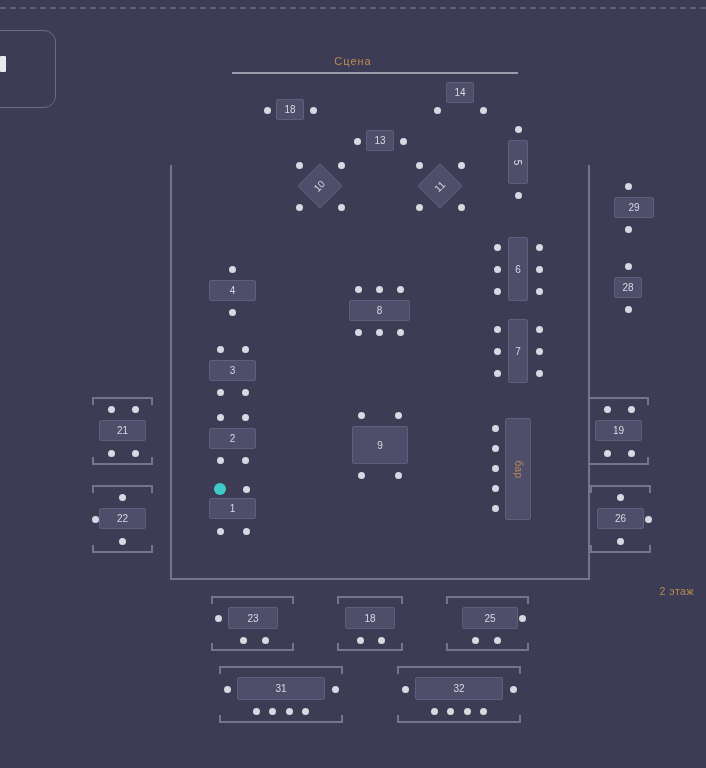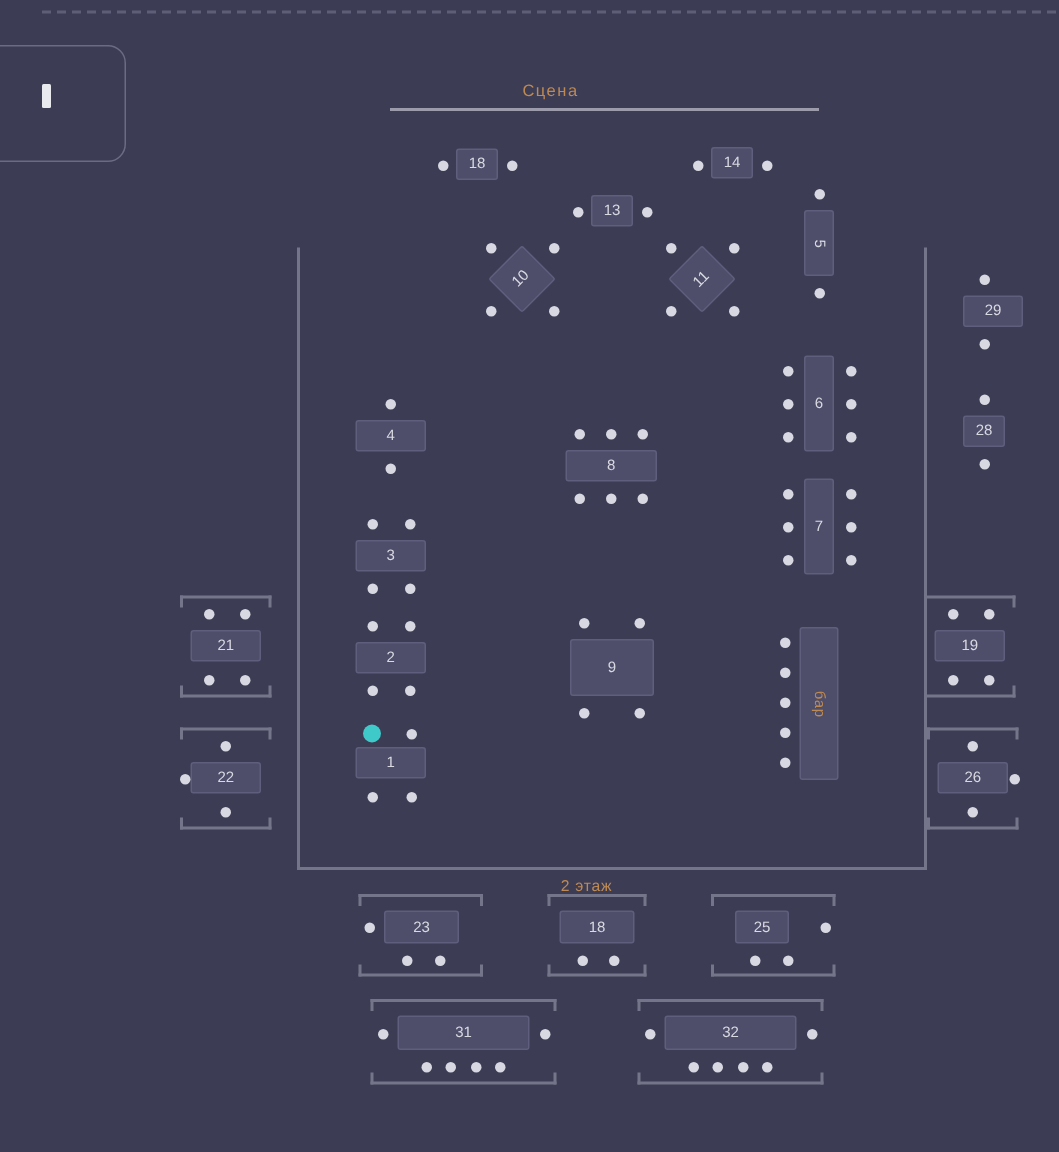--- a/index.html
+++ b/index.html
@@ -3,21 +3,21 @@
 <meta charset="utf-8">
 <style>
   * { margin:0; padding:0; box-sizing:border-box; }
   html,body { width:706px; height:768px; }
   body {
     position:relative;
     overflow:hidden;
     background:var(--bg,#3c3c55);
     font-family:"Liberation Sans", sans-serif;
   }
-  .floor { position:absolute; inset:0;margin-left:28px; }
+  .floor { position:absolute; inset:0; }
 
   .dashed-top {
     position:absolute; left:0; top:7px; width:706px; height:0;
     border-top:2px dashed var(--dashed,#5e5e78);
   }
   .panel {
     position:absolute; left:-48px; top:30px; width:104px; height:78px;
     border:1px solid var(--panel-border,#6b6b84); border-radius:12px;
   }
   .fragment {
@@ -26,21 +26,21 @@
   }
   .stage-label {
     position:absolute; left:0; right:0; top:55px; text-align:center;
     color:var(--accent,#bf8a52); font-size:11px; letter-spacing:1px;
   }
   .stage-line {
     position:absolute; left:232px; top:72px; width:286px; height:2px;
     background:var(--stage-line,#9b9bab);
   }
   .floor-label {
-    position:absolute; left:0; right:0; top:585px; text-align:center;
+    position:absolute; left:0; right:12px; top:585px; text-align:right;
     color:var(--accent,#bf8a52); font-size:10.5px; letter-spacing:0.5px;padding-left:48px;
   }
   .wall { position:absolute; background:var(--wall,#74748a); }
 
   .table {
     position:absolute;
     background:var(--table-fill,#4e4e6b);
     border:1px solid var(--table-border,#5f5f7d);
     border-radius:2px;
     display:flex; align-items:center; justify-content:center;
@@ -78,21 +78,21 @@
   <div class="wall" style="left:170px;top:165px;width:2px;height:415px"></div>
   <div class="wall" style="left:588px;top:165px;width:2px;height:415px"></div>
   <div class="wall" style="left:170px;top:578px;width:420px;height:2px"></div>
 
   <div class="floor-label">2 этаж</div>
 <div class="table" style="left: 276px; top: 99px; width: 28px; height: 21px;">
       <span class="tlabel">18</span>
     </div>
     <div class="seat" style="left: 263.5px; top: 106.5px;"></div>
     <div class="seat" style="left: 309.5px; top: 106.5px;"></div>
-    <div class="table" style="left: 446px; top: 98px; width: 28px; height: 21px;">
+    <div class="table" style="left: 446px; top: 82px; width: 28px; height: 21px;">
       <span class="tlabel">14</span>
     </div>
     <div class="seat" style="left: 433.5px; top: 106.5px;"></div>
     <div class="seat" style="left: 479.5px; top: 106.5px;"></div>
     <div class="table" style="left: 366px; top: 130px; width: 28px; height: 21px; text-align: center;">
       <span class="tlabel">13</span>
     </div>
     <div class="seat" style="left: 353.5px; top: 137.5px;"></div>
     <div class="seat" style="left: 399.5px; top: 137.5px;"></div>
     <div class="table diamond" style="left: 304px; top: 170px; width: 32px; height: 32px;">
@@ -236,21 +236,21 @@
     <div class="seat" style="left: 261.5px; top: 636.5px;"></div>
     <div class="bracket down" style="left: 337px; top: 596px; width: 66px;"></div>
     <div class="bracket up" style="left: 337px; top: 643px; width: 66px;"></div>
     <div class="table" style="left: 345px; top: 607px; width: 50px; height: 22px;">
       <span class="tlabel">18</span>
     </div>
     <div class="seat" style="left: 356.5px; top: 636.5px;"></div>
     <div class="seat" style="left: 377.5px; top: 636.5px;"></div>
     <div class="bracket down" style="left: 446px; top: 596px; width: 83px;"></div>
     <div class="bracket up" style="left: 446px; top: 643px; width: 83px;"></div>
-    <div class="table" style="left: 462px; top: 607px; width: 36px; height: 22px;">
+    <div class="table" style="left: 462px; top: 607px; width: 56px; height: 22px;">
       <span class="tlabel">25</span>
     </div>
     <div class="seat" style="left: 518.5px; top: 614.5px;"></div>
     <div class="seat" style="left: 471.5px; top: 636.5px;"></div>
     <div class="seat" style="left: 493.5px; top: 636.5px;"></div>
     <div class="bracket down" style="left: 219px; top: 666px; width: 124px;"></div>
     <div class="bracket up" style="left: 219px; top: 715px; width: 124px;"></div>
     <div class="table" style="left: 237px; top: 677px; width: 88px; height: 23px;">
       <span class="tlabel">31</span>
     </div>

